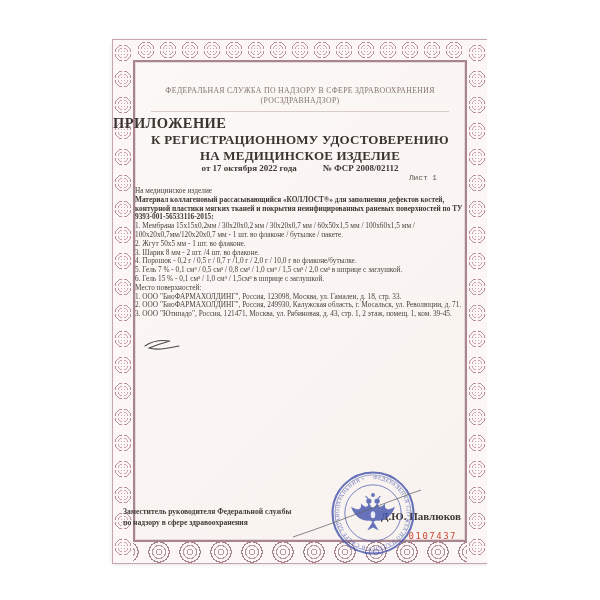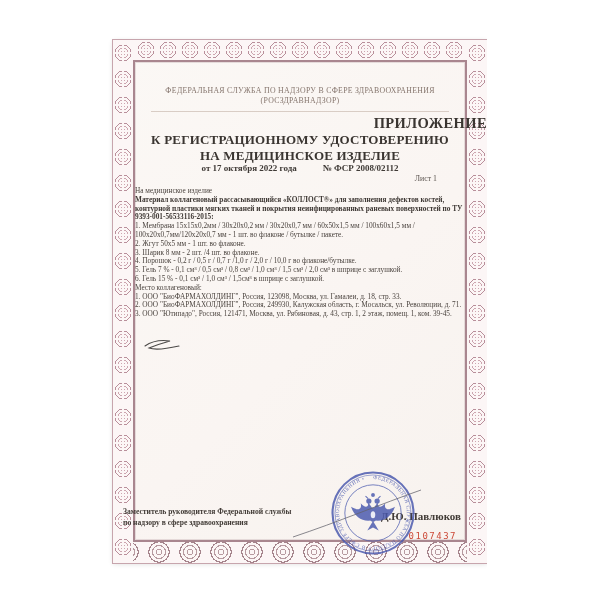--- a/index.html
+++ b/index.html
@@ -56,31 +56,31 @@
     position:absolute;left:20px;top:20px;right:20px;bottom:21px;
     border:2px solid #a9868f;box-shadow:inset 0 0 0 1px rgba(169,134,143,.25);
     pointer-events:none;
   }
   
   .agency{
     position:absolute;left:30px;right:30px;top:46px;text-align:center;
     font-size:7.8px;letter-spacing:.3px;color:#85756d;line-height:10px;
   }
   .rule{position:absolute;left:38px;right:38px;top:71px;border-top:1px solid #d9cdc5;}
-  .title1{position:absolute;left:0;right:0;top:75px;text-align:right;
+  .title1{position:absolute;left:0;right:0;top:75px;text-align:left;
     font-weight:700;font-size:14.5px;color:#3a3531;letter-spacing:.4px;}
   .title2{position:absolute;left:0;right:0;top:92px;text-align:center;
     font-weight:700;font-size:13px;color:#3a3531;letter-spacing:.2px;}
   .title3{position:absolute;left:0;right:0;top:108px;text-align:center;
     font-weight:700;font-size:13px;color:#3a3531;letter-spacing:.2px;}
   .date-row{
     position:absolute;left:0;right:0;top:123px;display:flex;justify-content:center;gap:26px;
     font-weight:700;font-size:9px;color:#3f3a36;
   }
-  .sheet{position:absolute;right:50px;top:134px;font-size:7.8px;color:#5a534e;}
+  .sheet{position:absolute;right:50px;top:134px;font-size:7.8px;color:#5a534e;font-family:Liberation Mono, monospace;}
   .body{
     position:absolute;left:22px;right:19px;top:147px;
     font-size:7.3px;line-height:8.8px;color:#4a433e;
   }
   .body .b{font-weight:700;color:#3e3834;}
   .squiggle{position:absolute;left:30px;top:297px;}
   .footer-title{
     position:absolute;left:10px;top:467px;font-weight:700;font-size:7.6px;
     line-height:10.5px;color:#413b36;
   }
@@ -123,21 +123,21 @@
 
     <div class="body">
       <div>На медицинское изделие</div>
       <div class="b">Материал коллагеновый рассасывающийся «КОЛЛОСТ®» для заполнения дефектов костей, контурной пластики мягких тканей и покрытия неинфицированных раневых поверхностей по ТУ 9393-001-56533116-2015:</div>
       <div>1. Мембрана 15х15х0,2мм / 30х20х0,2 мм / 30х20х0,7 мм / 60х50х1,5 мм / 100х60х1,5 мм / 100х20х0,7мм/120х20х0,7 мм - 1 шт. во флаконе / бутылке / пакете.</div>
       <div>2. Жгут 50х5 мм - 1 шт. во флаконе.</div>
       <div>3. Шарик 8 мм - 2 шт. /4 шт. во флаконе.</div>
       <div>4. Порошок - 0,2 г / 0,5 г / 0,7 г /1,0 г / 2,0 г / 10,0 г во флаконе/бутылке.</div>
       <div>5. Гель 7 % - 0,1 см³ / 0,5 см³ / 0,8 см³ / 1,0 см³ / 1,5 см³ / 2,0 см³ в шприце с заглушкой.</div>
       <div>6. Гель 15 % - 0,1 см³ / 1,0 см³ / 1,5см³ в шприце с заглушкой.</div>
-      <div>Место коллагеновый:</div>
+      <div>Место поверхностей:</div>
       <div>1. ООО "БиоФАРМАХОЛДИНГ", Россия, 123098, Москва, ул. Гамалеи, д. 18, стр. 33.</div>
       <div>2. ООО "БиоФАРМАХОЛДИНГ", Россия, 249930, Калужская область, г. Мосальск, ул. Революции, д. 71.</div>
       <div>3. ООО "Ютипадо", Россия, 121471, Москва, ул. Рябиновая, д. 43, стр. 1, 2 этаж, помещ. 1, ком. 39-45.</div>
     </div>
 
     <svg class="squiggle" width="40" height="18" viewBox="0 0 40 18">
       <path d="M2 9 Q12 2 27 4 Q16 7 6 11 Q14 14 36 9" fill="none" stroke="#4c4a48" stroke-width="1.1" stroke-linecap="round"></path>
     </svg>
 
     <div class="footer-title">

